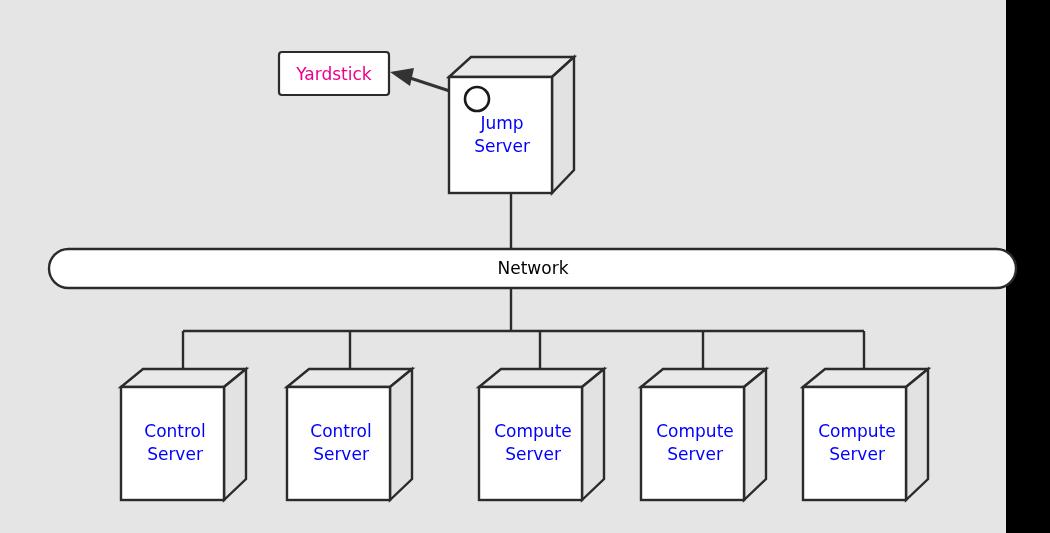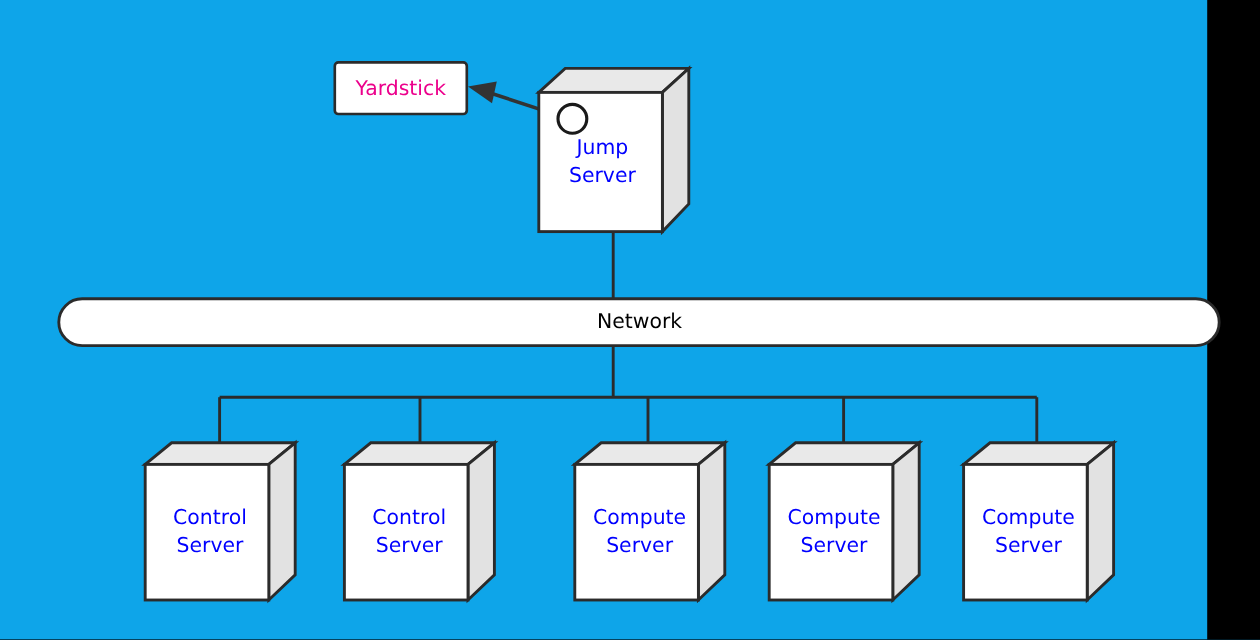--- a/index.html
+++ b/index.html
@@ -10,21 +10,21 @@
   body {
     width: 1050px;
     height: 533px;
     font-family: "DejaVu Sans", sans-serif;
     overflow: hidden;
   }
   #canvas {
     position: relative;
     width: 1006px;
     height: 533px;
-    background: #0ea5e9;
+    background: #e5e5e5;
   }
   svg.diagram {
     position: absolute;
     top: 0;
     left: 0;
     width: 1050px;
     height: 533px;
     display: block;
   }
   .node-label {

